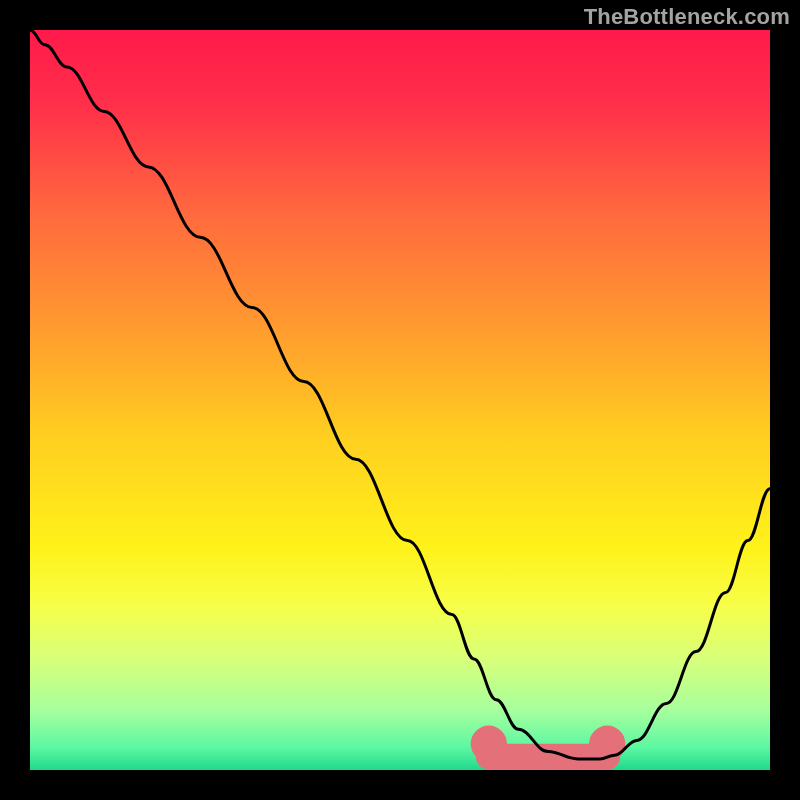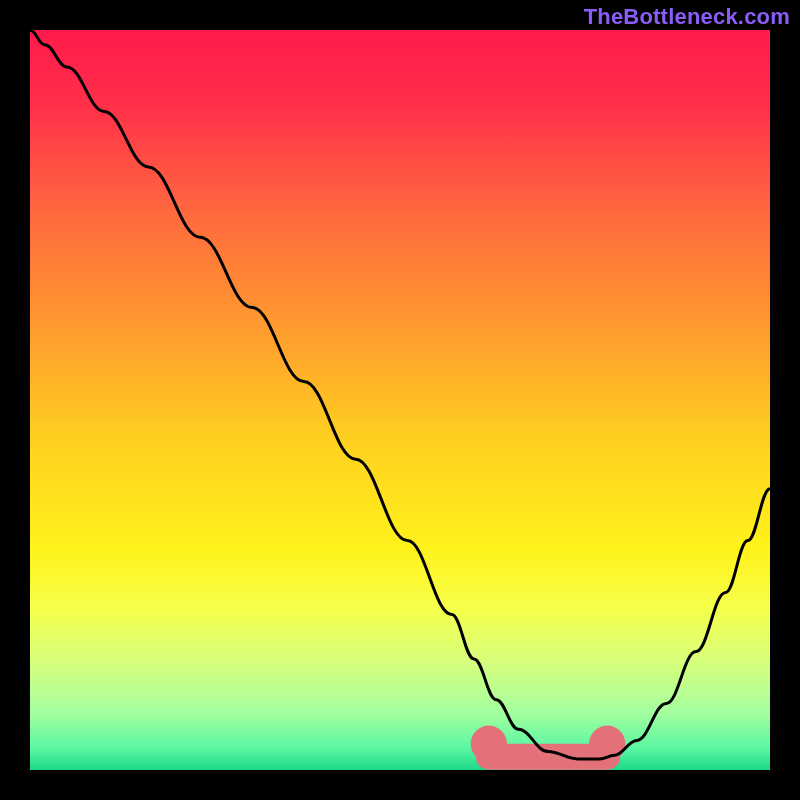--- a/index.html
+++ b/index.html
@@ -14,21 +14,21 @@
   .chart-wrap {
     position: relative;
     width: 800px;
     height: 800px;
     background: #000;
   }
   .watermark {
     position: absolute;
     top: 4px;
     right: 10px;
-    color: #8b5cf6;
+    color: #a3a3a3;
     font-size: 22px;
     font-weight: 600;
     letter-spacing: 0.2px;
     z-index: 3;
     user-select: none;
   }
   .plot-area {
     position: absolute;
     left: 30px;
     top: 30px;

